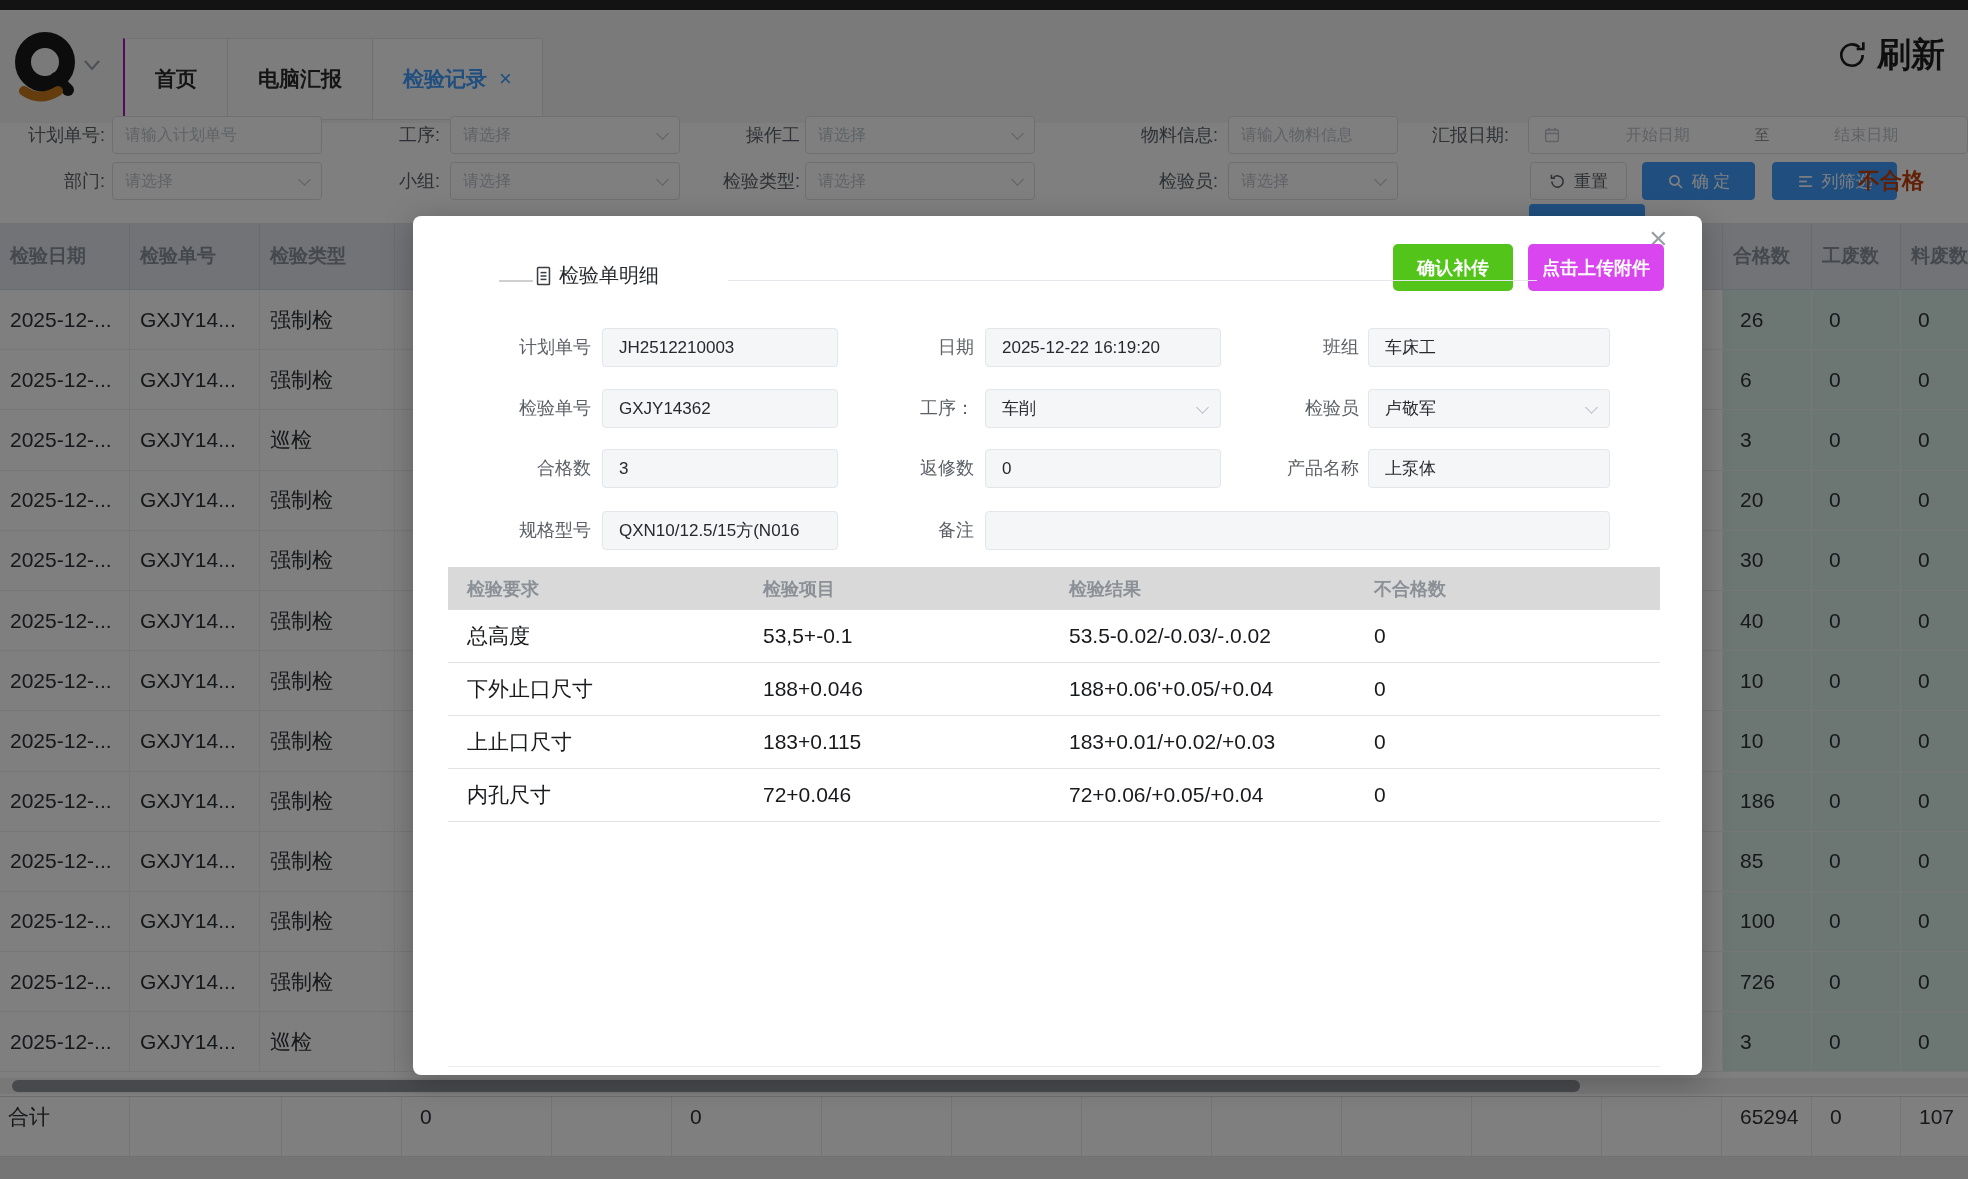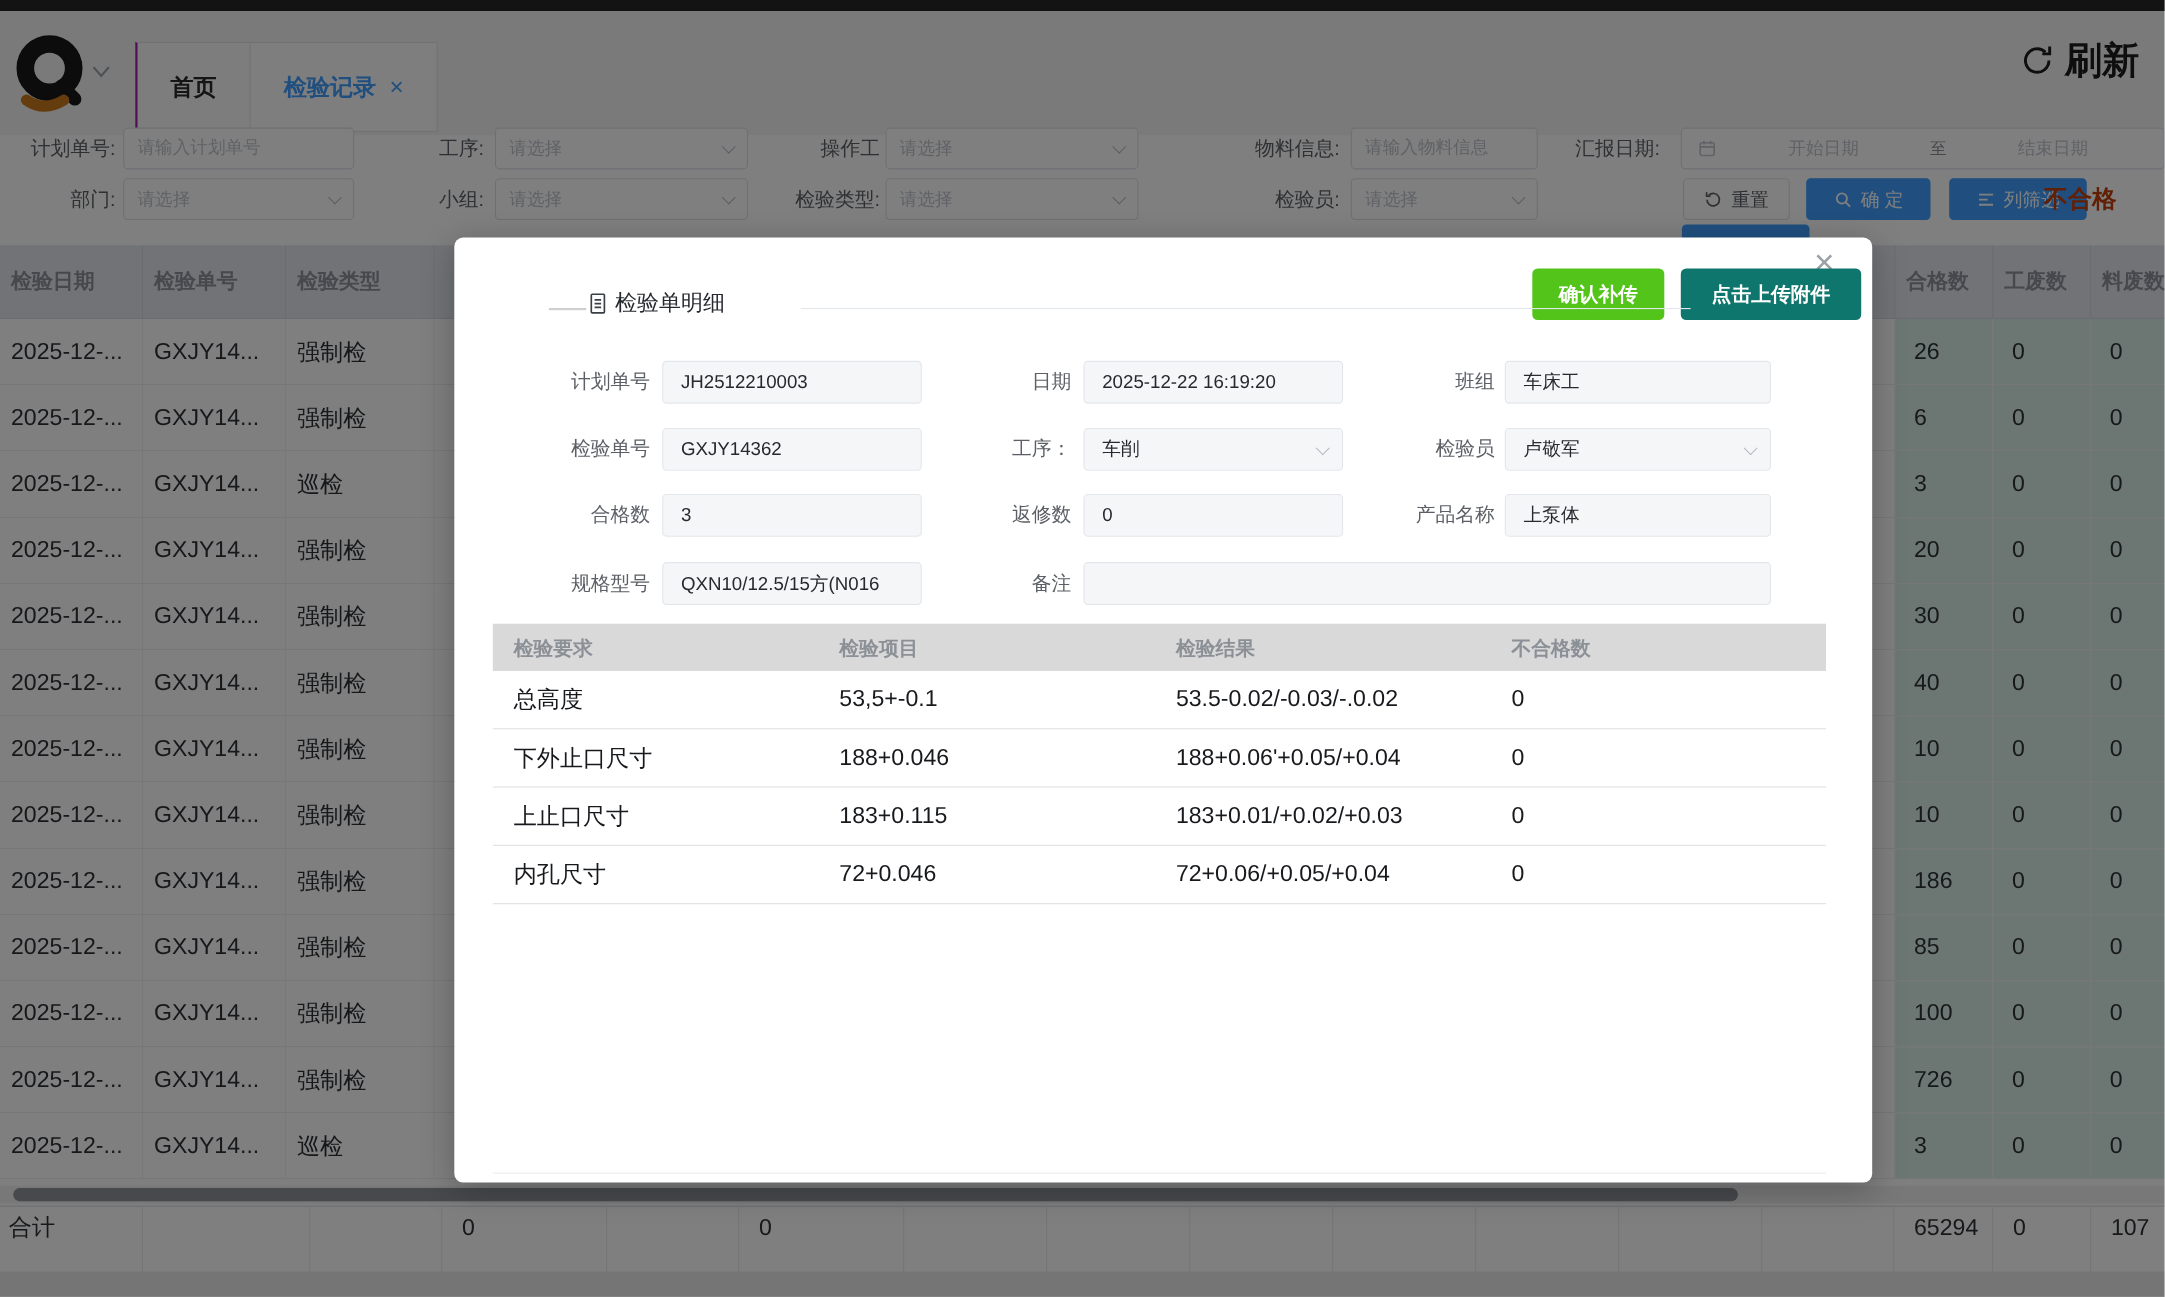--- a/index.html
+++ b/index.html
@@ -67,21 +67,21 @@
   .bottomstrip{position:absolute;left:0;top:1157px;width:100%;height:22px;background:#ebebeb;}
 
   
   .overlay{position:absolute;inset:0;background:rgba(0,0,0,0.5);z-index:40;}
   .modal{position:absolute;left:413px;top:216px;width:1289px;height:859px;background:#fff;
          border-radius:8px;z-index:50;box-shadow:0 6px 30px rgba(0,0,0,0.25);}
   .m-close{position:absolute;left:1230px;top:0px;font-size:32px;color:#9aa0a6;line-height:1;padding:6px;}
   .m-btn{position:absolute;top:28px;height:47px;border-radius:5px;display:flex;align-items:center;
          justify-content:center;color:#fff;font-size:18px;font-weight:700;}
   .m-btn-green{left:980px;width:120px;background:#52c41a;}
-  .m-btn-blue{left:1115px;width:164px;background:#0f766e;}
+  .m-btn-blue{left:1115px;width:136px;background:#d946ef;}
   .m-line-s{position:absolute;left:86px;top:64px;width:34px;height:2px;background:#cfcfcf;}
   .m-line-l{position:absolute;left:315px;top:64px;width:809px;height:1px;background:#e3e6ea;}
   .m-title{position:absolute;left:122px;top:46px;display:flex;align-items:center;gap:7px;
            font-size:20px;color:#26292e;justify-content:center;}
   .m-label{position:absolute;height:39px;line-height:39px;text-align:right;font-size:18px;color:#5c6066;}
   .m-field{position:absolute;height:39px;background:#f4f6f8;border:1px solid #e3e6ea;border-radius:4px;
            font-size:17px;color:#26292e;padding:0 16px;line-height:37px;width:100%;outline:none;
            font-family:"Liberation Sans",sans-serif;}
   .m-fieldwrap{position:absolute;height:39px;}
   .m-fieldwrap .chev{position:absolute;right:14px;top:18px;}
@@ -109,20 +109,23 @@
       </svg>
     </div>
     <div class="logo-chevron">
       <svg width="16" height="11" viewBox="0 0 16 11" fill="none" stroke="#9aa0a8" stroke-width="2">
         <polyline points="1,1 8,9 15,1"></polyline>
       </svg>
     </div>
     <div class="tabs">
       <div class="tab">
         <span>首页</span>
+      </div>
+      <div class="tab">
+        <span>电脑汇报</span>
       </div>
       <div class="tab active">
         <span>检验记录</span>
         <span class="tab-close">×</span>
       </div>
     </div>
     <div class="refresh">
       <span>
         <svg width="32" height="32" viewBox="0 0 24 24" fill="none" stroke="#1d1d1d" stroke-width="2">
           <path d="M20 12a8 8 0 1 1-2.4-5.7"></path>

